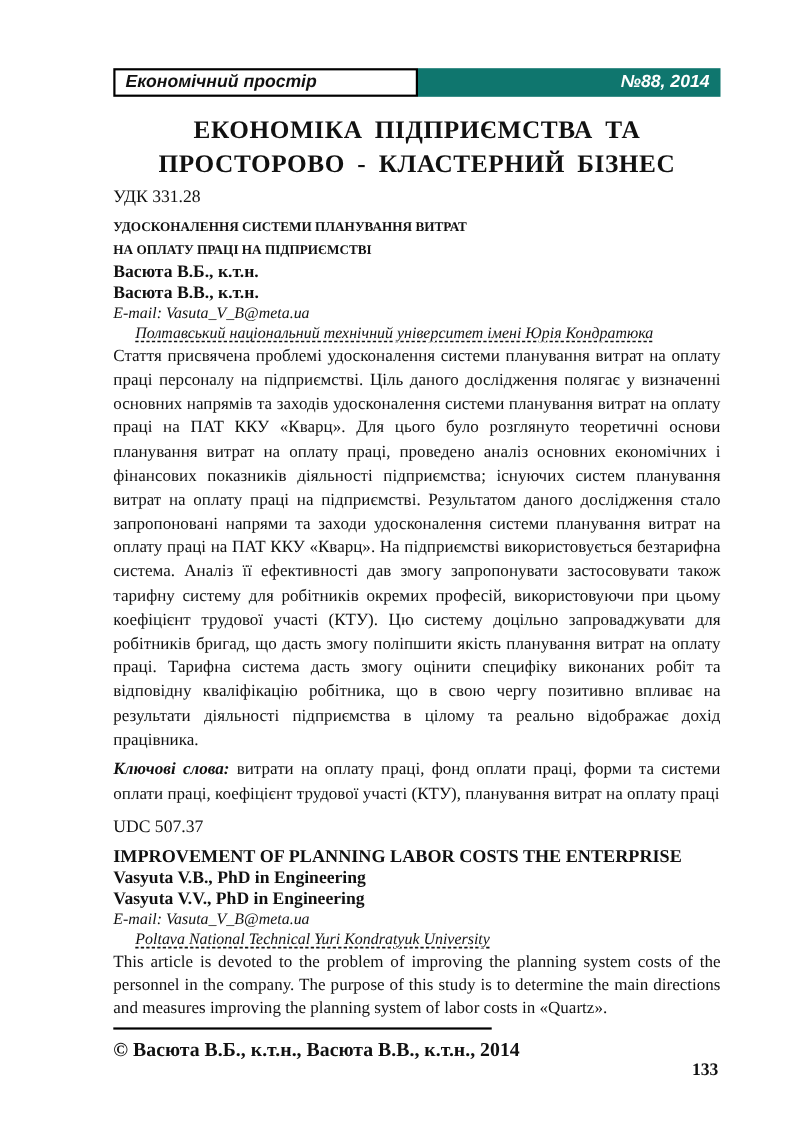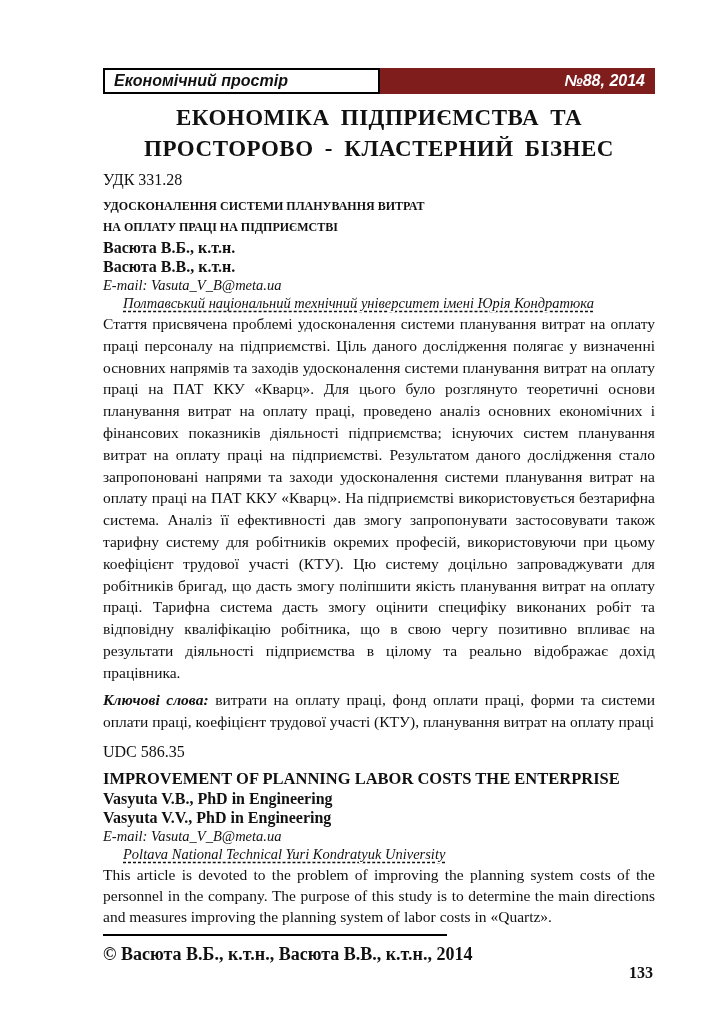--- a/index.html
+++ b/index.html
@@ -15,39 +15,38 @@
     left: 103px;
     top: 62px;
     width: 552px;
   }
 
   
   .header-bar {
     display: flex;
     width: 100%;
     height: 32px;
-    align-items: flex-end;
   }
   .journal-box {
     width: 277px;
     height: 26px;
     border: 2px solid #000000;
     background: #ffffff;
     display: flex;
     align-items: center;
     padding-left: 9px;
     font-family: "Liberation Sans", sans-serif;
     font-weight: bold;
     font-style: italic;
     font-size: 16px;
   }
   .issue-box {
     flex: 1;
     height: 26px;
-    background: #7f1d1d;
+    background: #0f766e;
     color: #ffffff;
     display: flex;
     align-items: center;
     justify-content: flex-end;
     padding-right: 10px;
     font-family: "Liberation Sans", sans-serif;
     font-weight: bold;
     font-style: italic;
     font-size: 16px;
   }
@@ -188,21 +187,21 @@
       <span>Полтавський національний технічний університет імені Юрія Кондратюка</span>
     </div>
   </div>
 
   <div class="abstract abstract-ua">Стаття присвячена проблемі удосконалення системи планування витрат на оплату праці персоналу на підприємстві. Ціль даного дослідження полягає у визначенні основних напрямів та заходів удосконалення системи планування витрат на оплату праці на ПАТ ККУ «Кварц». Для цього було розглянуто теоретичні основи планування витрат на оплату праці, проведено аналіз основних економічних і фінансових показників діяльності підприємства; існуючих систем планування витрат на оплату праці на підприємстві. Результатом даного дослідження стало запропоновані напрями та заходи удосконалення системи планування витрат на оплату праці на ПАТ ККУ «Кварц». На підприємстві використовується безтарифна система. Аналіз її ефективності дав змогу запропонувати застосовувати також тарифну систему для робітників окремих професій, використовуючи при цьому коефіцієнт трудової участі (КТУ). Цю систему доцільно запроваджувати для робітників бригад, що дасть змогу поліпшити якість планування витрат на оплату праці. Тарифна система дасть змогу оцінити специфіку виконаних робіт та відповідну кваліфікацію робітника, що в свою чергу позитивно впливає на результати діяльності підприємства в цілому та реально відображає дохід працівника.</div>
 
   <div class="keywords">
     <span class="kw-label">Ключові слова:</span><span> витрати на оплату праці, фонд оплати праці, форми та системи оплати праці, коефіцієнт трудової участі (КТУ), планування витрат на оплату праці</span>
   </div>
 
-  <div class="udc">UDC 586.35</div>
+  <div class="udc">UDC 507.37</div>
 
   <div class="article-title-en">IMPROVEMENT OF PLANNING LABOR COSTS THE ENTERPRISE</div>
 
   <div class="byline">
     <div class="author-line">Vasyuta V.B., PhD in Engineering</div>
     <div class="author-line">Vasyuta V.V., PhD in Engineering</div>
     <div class="email-line">E-mail: Vasuta_V_B@meta.ua</div>
     <div class="affiliation-line">
       <span>Poltava National Technical Yuri Kondratyuk University</span>
     </div>

